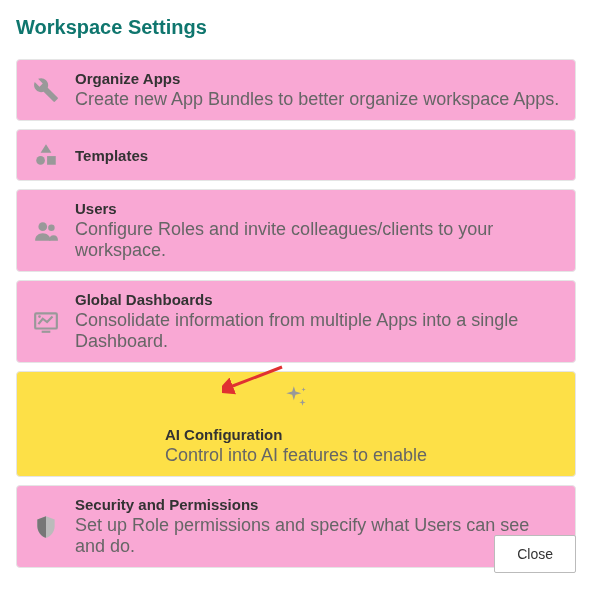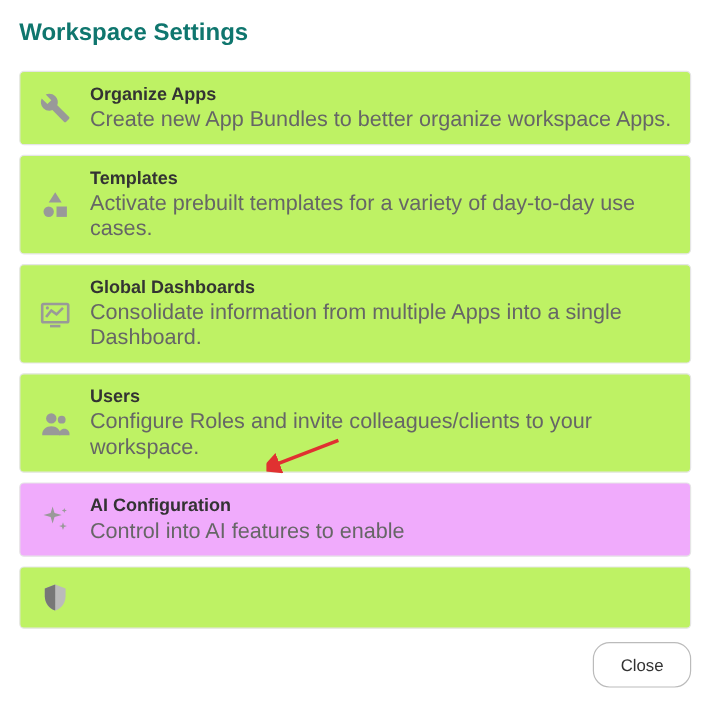--- a/index.html
+++ b/index.html
@@ -22,29 +22,30 @@
       margin-bottom: 20px;
     }
     .settings-list {
       display: flex;
       flex-direction: column;
       gap: 8px;
     }
     .settings-item {
       display: flex;
       align-items: center;
-      background: #bef264;
+      background: #f9a8d4;
       border: 1px solid #e5e5e5;
       border-radius: 4px;
       padding: 10px 14px;
       cursor: pointer;
       gap: 14px;
     }
     .settings-item.highlighted {
-      background: #f0abfc;
+      background: #fde047;
+      flex-direction: column;
     }
     .item-icon {
       width: 30px;
       height: 30px;
       display: flex;
       align-items: center;
       justify-content: center;
       flex-shrink: 0;
       color: #888888;
     }
@@ -66,21 +67,21 @@
       position: absolute;
       bottom: 16px;
       right: 16px;
     }
     .close-button {
       padding: 10px 22px;
       font-size: 14px;
       color: #333333;
       background: #ffffff;
       border: 1px solid #bbbbbb;
-      border-radius: 14px;
+      border-radius: 2px;
       cursor: pointer;
     }
     .arrow-annotation {
       position: absolute;
       left: 222px;
       top: 361px;
       pointer-events: none;
     }
   </style>
 </head>
@@ -105,51 +106,50 @@
   <div class="settings-item">
     <div class="item-icon">
       <svg width="26" height="26" viewBox="0 0 24 24" fill="#999999">
         <polygon points="12,2 7,10 17,10"></polygon>
         <circle cx="7" cy="17" r="4"></circle>
         <rect x="13" y="13" width="8" height="8"></rect>
       </svg>
     </div>
     <div class="item-text">
       <div class="item-title">Templates</div>
-      <div class="item-desc">Activate prebuilt templates for a variety of day-to-day use cases.</div>
+    </div>
+  </div>
+
+  <div class="settings-item">
+    <div class="item-icon">
+      <svg width="26" height="26" viewBox="0 0 24 24" fill="#999999">
+        <circle cx="9" cy="8" r="4"></circle>
+        <circle cx="17" cy="9" r="3"></circle>
+        <path d="M2 20c0-3.3 3.1-6 7-6s7 2.7 7 6v1H2v-1z"></path>
+        <path d="M15 20c0-2 1.5-4 4-4s4 2 4 4v1h-8v-1z"></path>
+      </svg>
+    </div>
+    <div class="item-text">
+      <div class="item-title">Users</div>
+      <div class="item-desc">Configure Roles and invite colleagues/clients to your workspace.</div>
     </div>
   </div>
 
   <div class="settings-item">
     <div class="item-icon">
       <svg width="26" height="26" viewBox="0 0 24 24" fill="#999999">
         <rect x="2" y="4" width="20" height="14" rx="1" fill="none" stroke="#999999" stroke-width="2"></rect>
         <polyline points="5,14 9,9 13,12 18,7" fill="none" stroke="#999999" stroke-width="2"></polyline>
         <circle cx="6" cy="7" r="1.2"></circle>
         <rect x="8" y="20" width="8" height="2"></rect>
       </svg>
     </div>
     <div class="item-text">
       <div class="item-title">Global Dashboards</div>
       <div class="item-desc">Consolidate information from multiple Apps into a single Dashboard.</div>
-    </div>
-  </div>
-
-  <div class="settings-item">
-    <div class="item-icon">
-      <svg width="26" height="26" viewBox="0 0 24 24" fill="#999999">
-        <circle cx="9" cy="8" r="4"></circle>
-        <circle cx="17" cy="9" r="3"></circle>
-        <path d="M2 20c0-3.3 3.1-6 7-6s7 2.7 7 6v1H2v-1z"></path>
-        <path d="M15 20c0-2 1.5-4 4-4s4 2 4 4v1h-8v-1z"></path>
-      </svg>
-    </div>
-    <div class="item-text">
-      <div class="item-title">Users</div>
-      <div class="item-desc">Configure Roles and invite colleagues/clients to your workspace.</div>
     </div>
   </div>
 
   <div class="settings-item highlighted">
     <div class="item-icon">
       <svg width="26" height="26" viewBox="0 0 24 24" fill="#999999">
         <path d="M10 2l1.5 5L17 8.5 11.5 10 10 15 8.5 10 3 8.5 8.5 7 10 2z"></path>
         <path d="M18 14l.8 2.4L21 17l-2.2.6L18 20l-.8-2.4L15 17l2.2-.6L18 14z"></path>
         <path d="M19 3l.5 1.5L21 5l-1.5.5L19 7l-.5-1.5L17 5l1.5-.5L19 3z"></path>
       </svg>
@@ -160,20 +160,24 @@
     </div>
   </div>
 
   <div class="settings-item">
     <div class="item-icon">
       <svg width="26" height="26" viewBox="0 0 24 24">
         <path d="M12 2L4 5v6c0 5 3.4 9.7 8 11 4.6-1.3 8-6 8-11V5l-8-3z" fill="#bbbbbb"></path>
         <path d="M12 2L4 5v6c0 5 3.4 9.7 8 11V2z" fill="#777777"></path>
       </svg>
     </div>
+    <div class="item-text">
+      <div class="item-title">Security and Permissions</div>
+      <div class="item-desc">Set up Role permissions and specify what Users can see and do.</div>
+    </div>
   </div>
 
 </div>
 
 <svg class="arrow-annotation" width="70" height="40">
   <defs>
     <marker id="arrowhead" markerWidth="6" markerHeight="6" refX="1" refY="3" orient="auto">
       <polygon points="0 0, 6 3, 0 6" fill="#e03131"></polygon>
     </marker>
   </defs>

